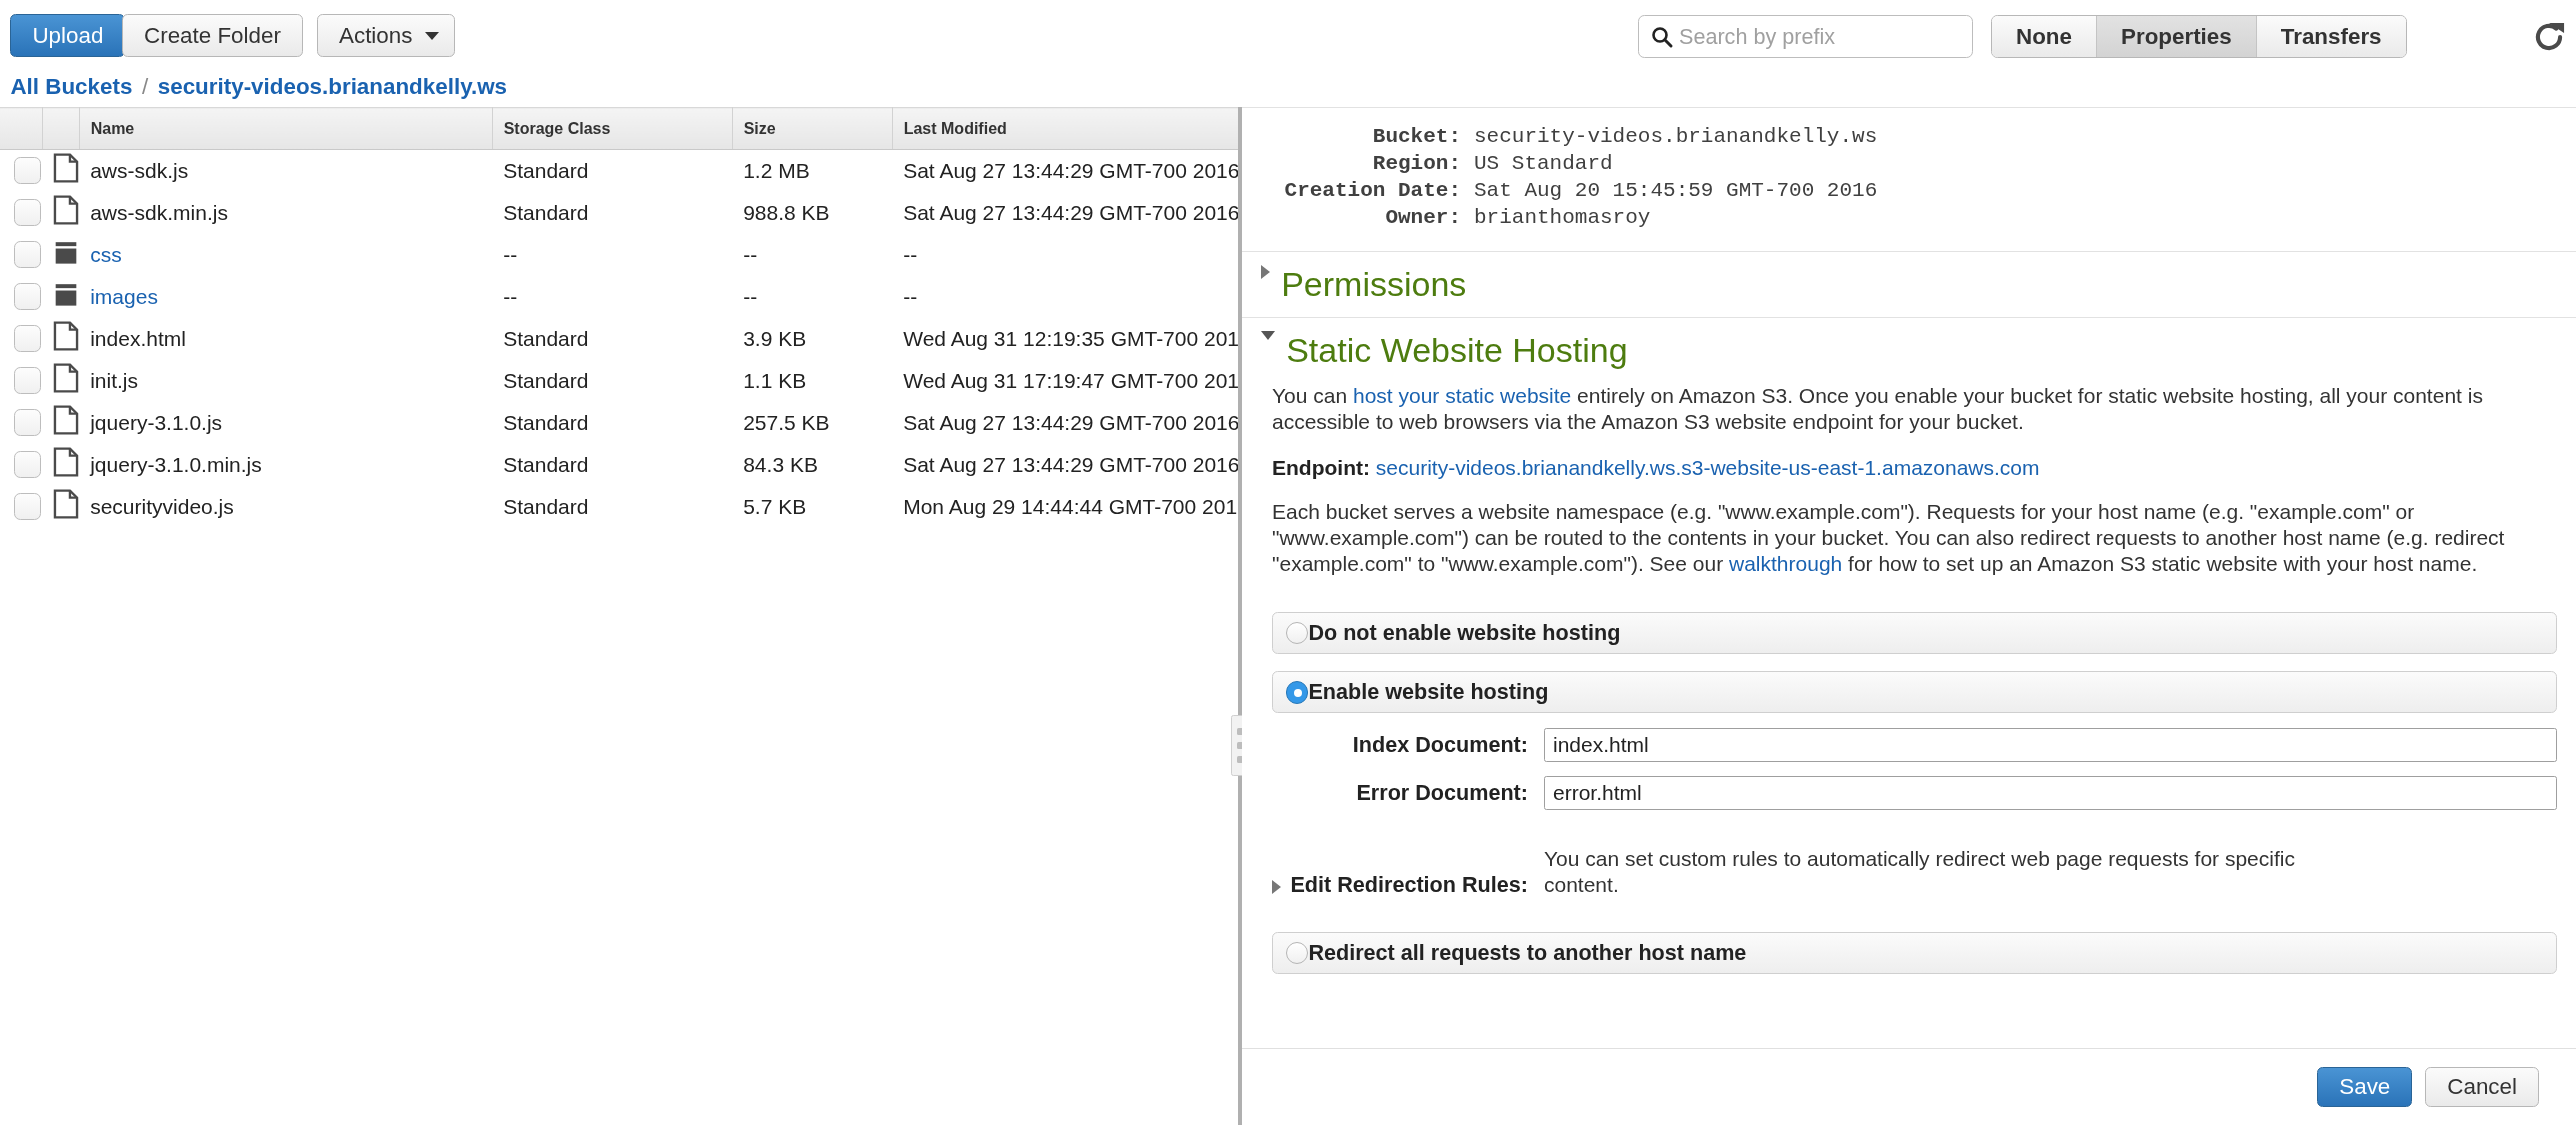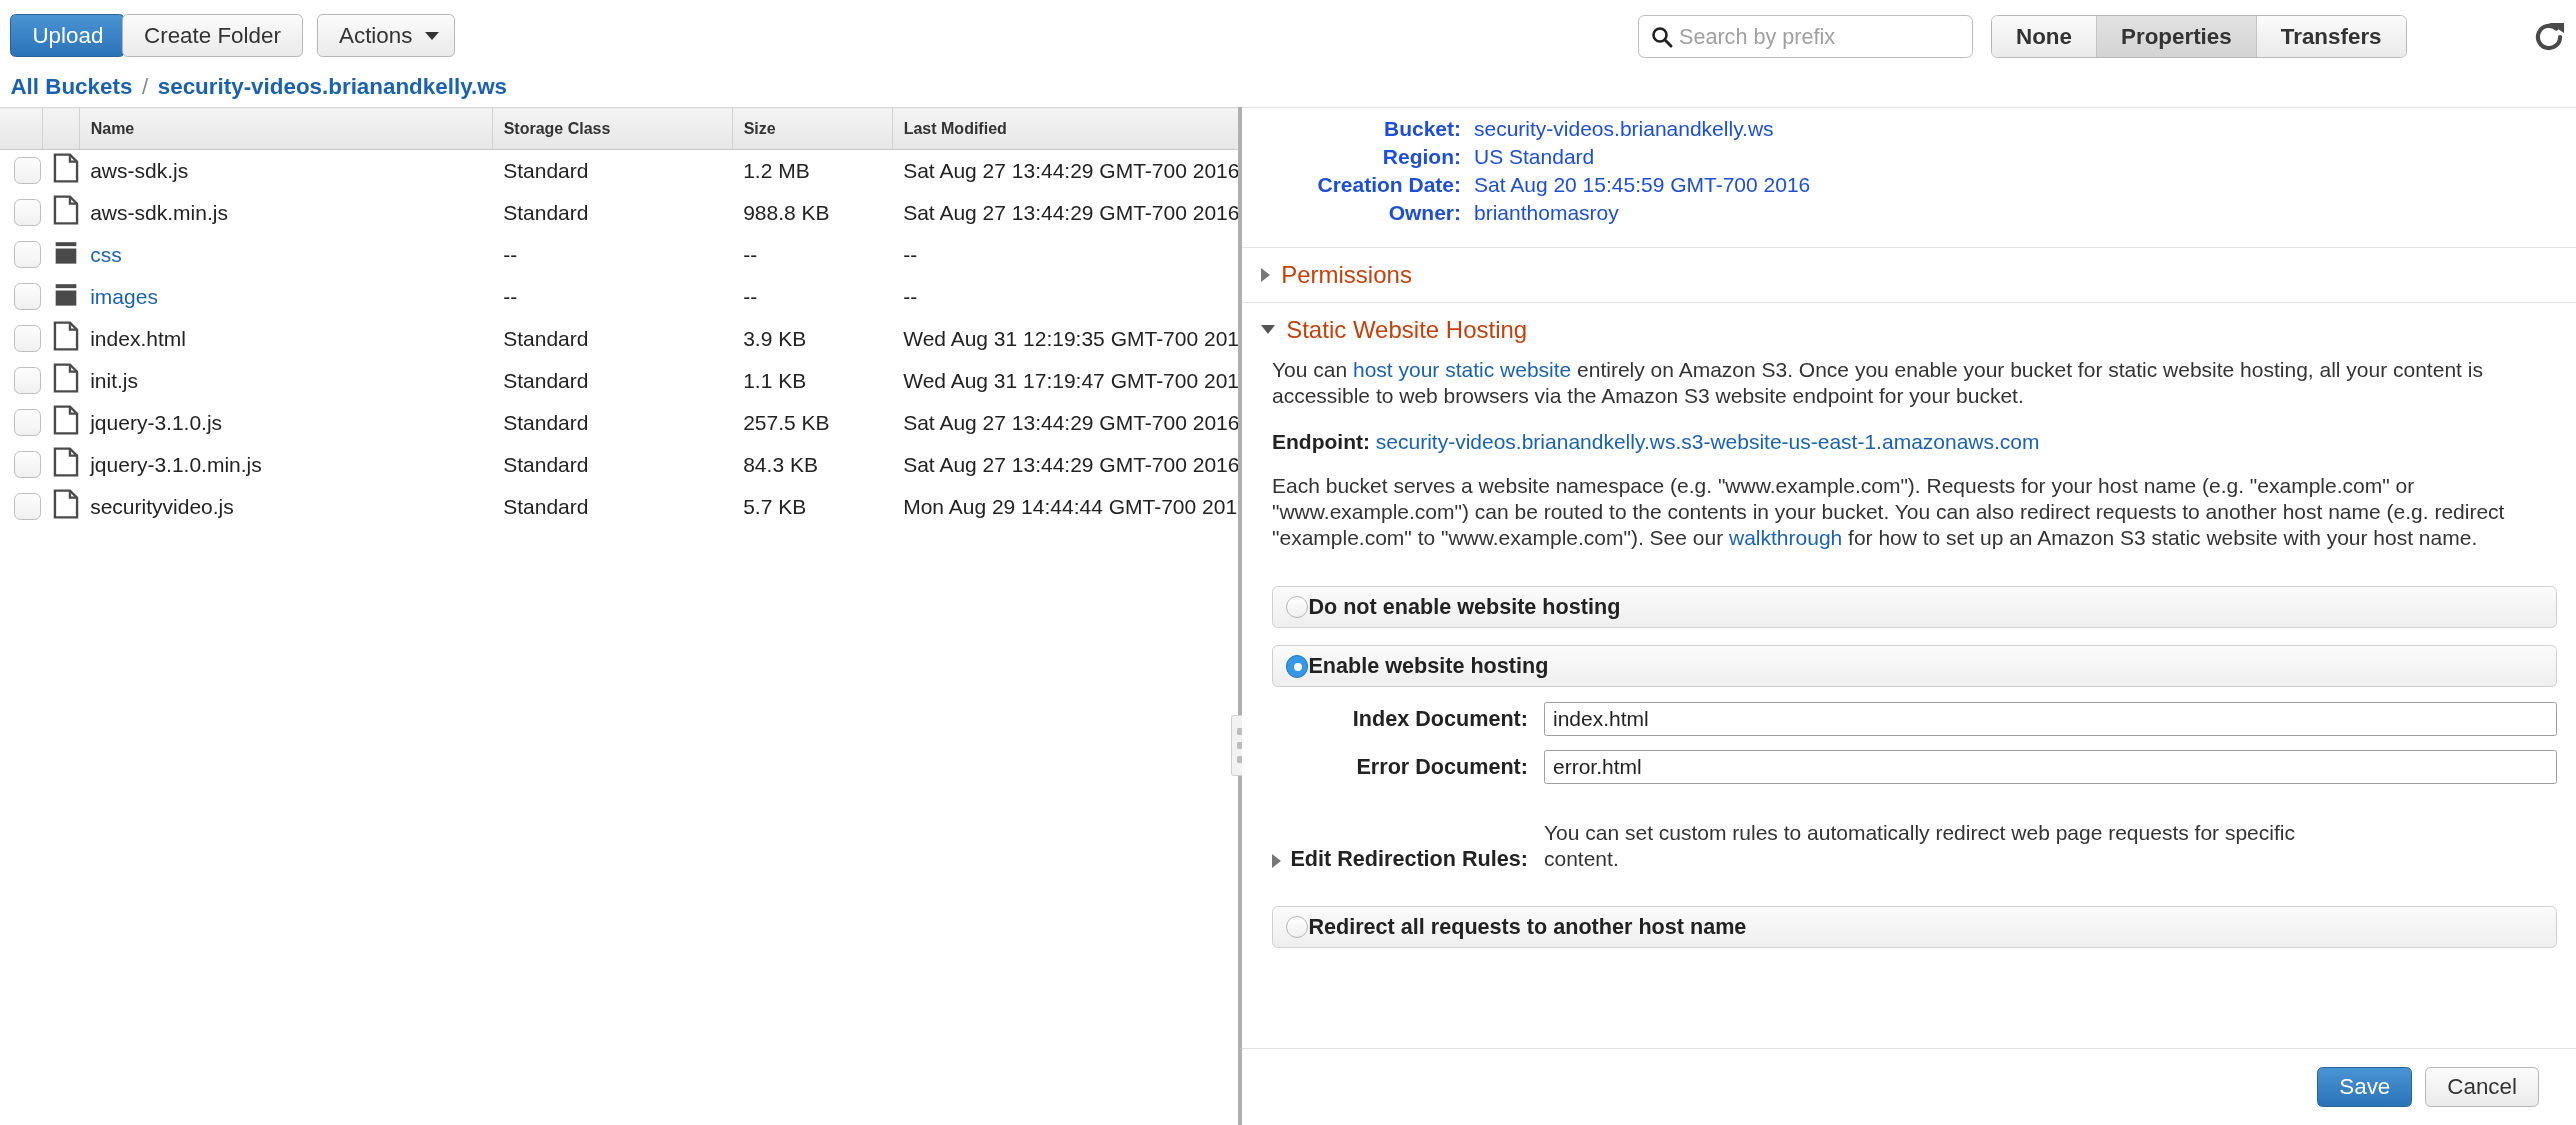--- a/index.html
+++ b/index.html
@@ -150,34 +150,34 @@
   
   #props-panel {
     position: absolute; left: 1242px; top: 107px;
     width: 1334px; height: 1018px;
     background: #ffffff; overflow: hidden;
   }
   hr.rule { border: 0; border-top: 0.8px solid #e2e2e2; margin: 0; }
 
   
   #bucket-info {
-    margin-top: 9px; margin-left: 40px;
-    font-size: 21px; color: #1d4ed8;
+    margin-top: 17px; margin-left: 40px;
+    font-size: 21px; color: #404040; font-family: Liberation Mono, monospace;
   }
   #bucket-info .row { display: flex; margin-bottom: 4px; }
   #bucket-info .k {
     width: 192px; text-align: right; font-weight: bold;
     padding-right: 13px; white-space: nowrap;
   }
   #bucket-info .v { white-space: nowrap; }
 
   
   .section-head {
-    display: flex; align-items: center; gap: 11.2px;
-    font-size: 24px; color: #c2410c; cursor: pointer;
+    display: flex; gap: 11.2px;
+    font-size: 34px; color: #4d7c0f; cursor: pointer;
     padding: 13px 0 13px 19px;
   }
   .tri-right {
     width: 0; height: 0;
     border-top: 7.2px solid transparent;
     border-bottom: 7.2px solid transparent;
     border-left: 9.6px solid #777;
   }
   .tri-down {
     width: 0; height: 0;

